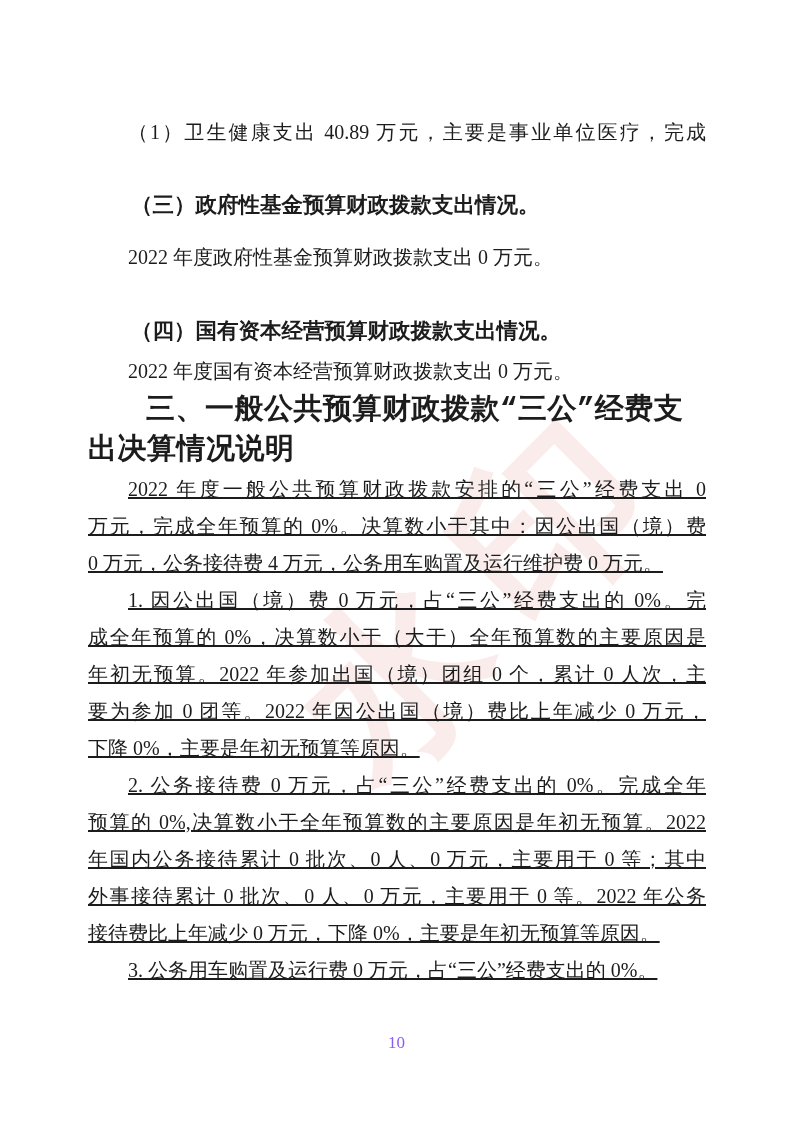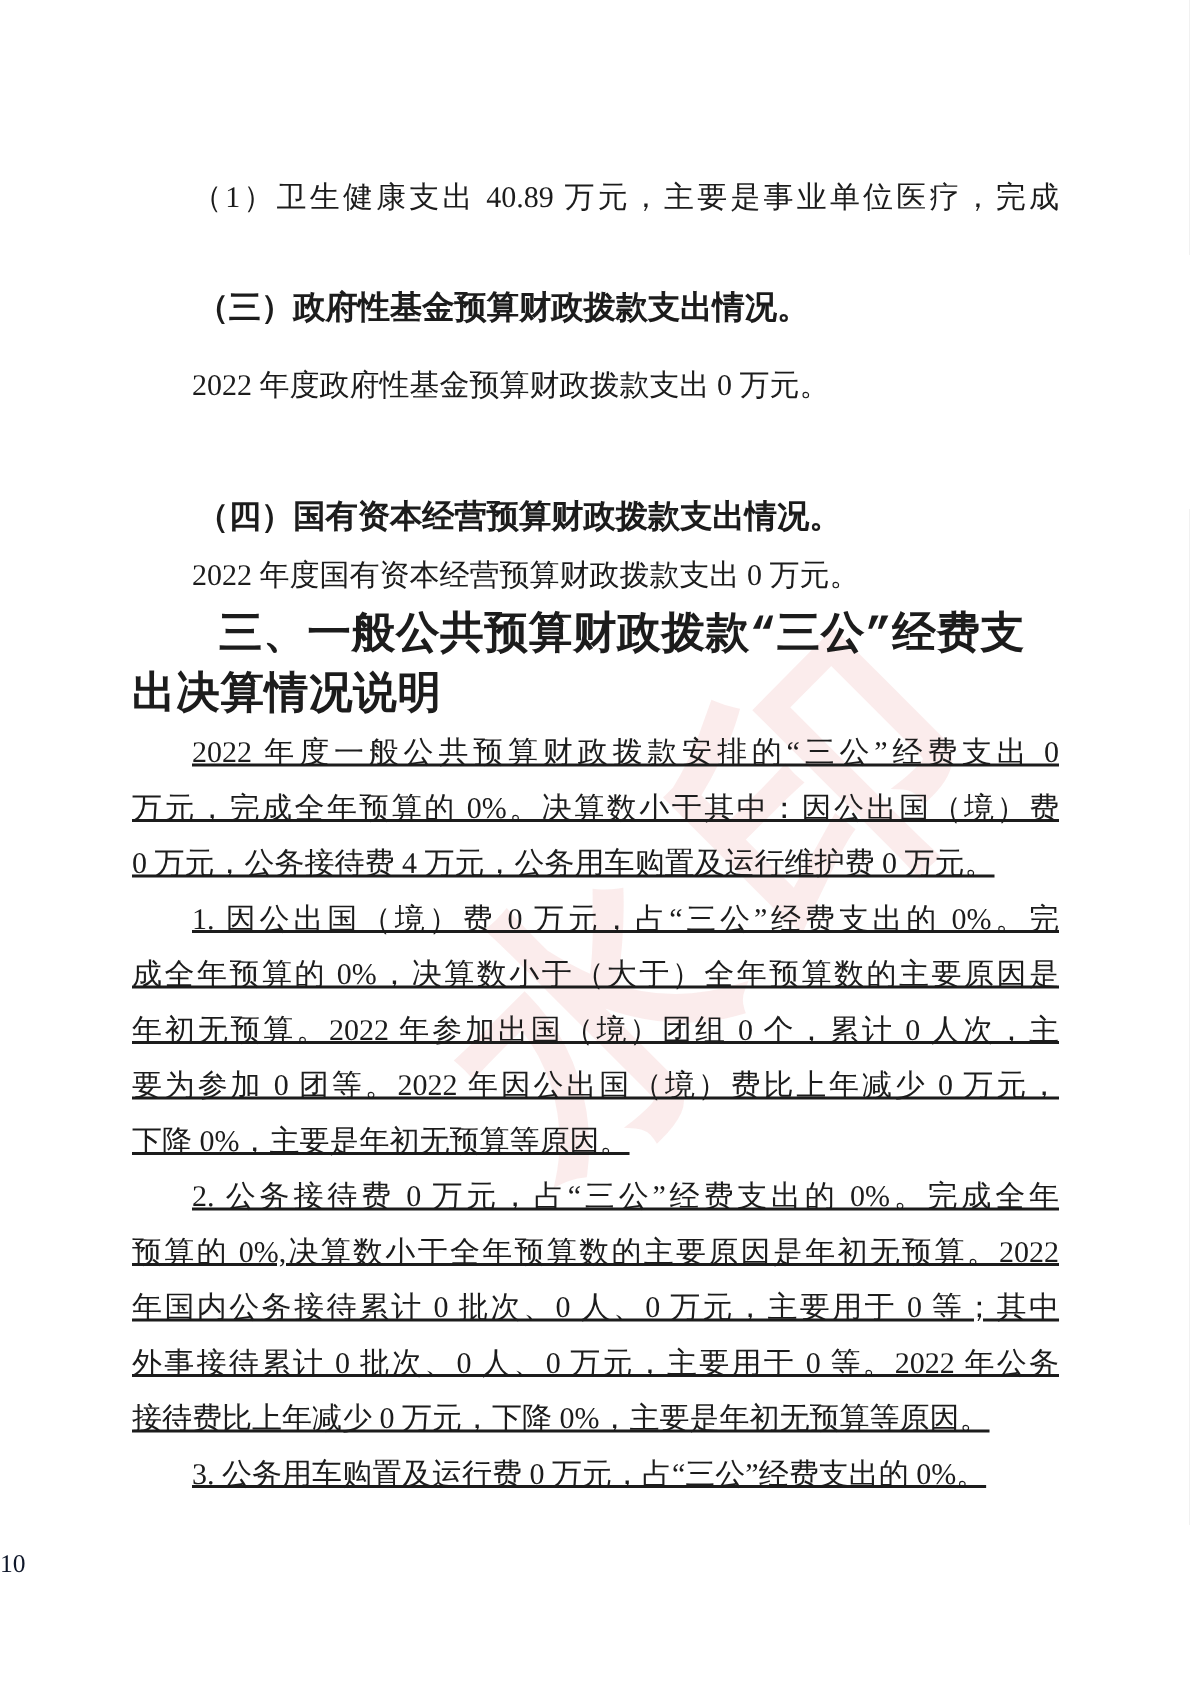--- a/index.html
+++ b/index.html
@@ -47,31 +47,32 @@
   .heading-sans .line {
     font-family: Liberation Mono, monospace;
     font-weight: 700;
     font-size: 29px;
     line-height: 40px;
     letter-spacing: 0.5px;
   }
   .b0 { margin-top: 112px; }
   .h1 { margin-top: 33px; }
   .b2 { margin-top: 12px; }
-  .h3 { margin-top: 47px; }
+  .h3 { margin-top: 34px; }
   .b4 { margin-top: 0; }
   .h5 { margin-top: 0; }
   .b6, .b7, .b8, .b9 { margin-top: 0; }
   .page-number {
     position: absolute;
     top: 1033px;
     left: 0;
     width: 100%;
+    text-align: center;
     font-size: 17px;
-    color: #0f172a;
+    color: #8b5cf6;
   }
 </style>
 </head>
 <body>
 
 <div class="page">
 
   <div class="watermark">水印</div>
 
   <div class="content">

